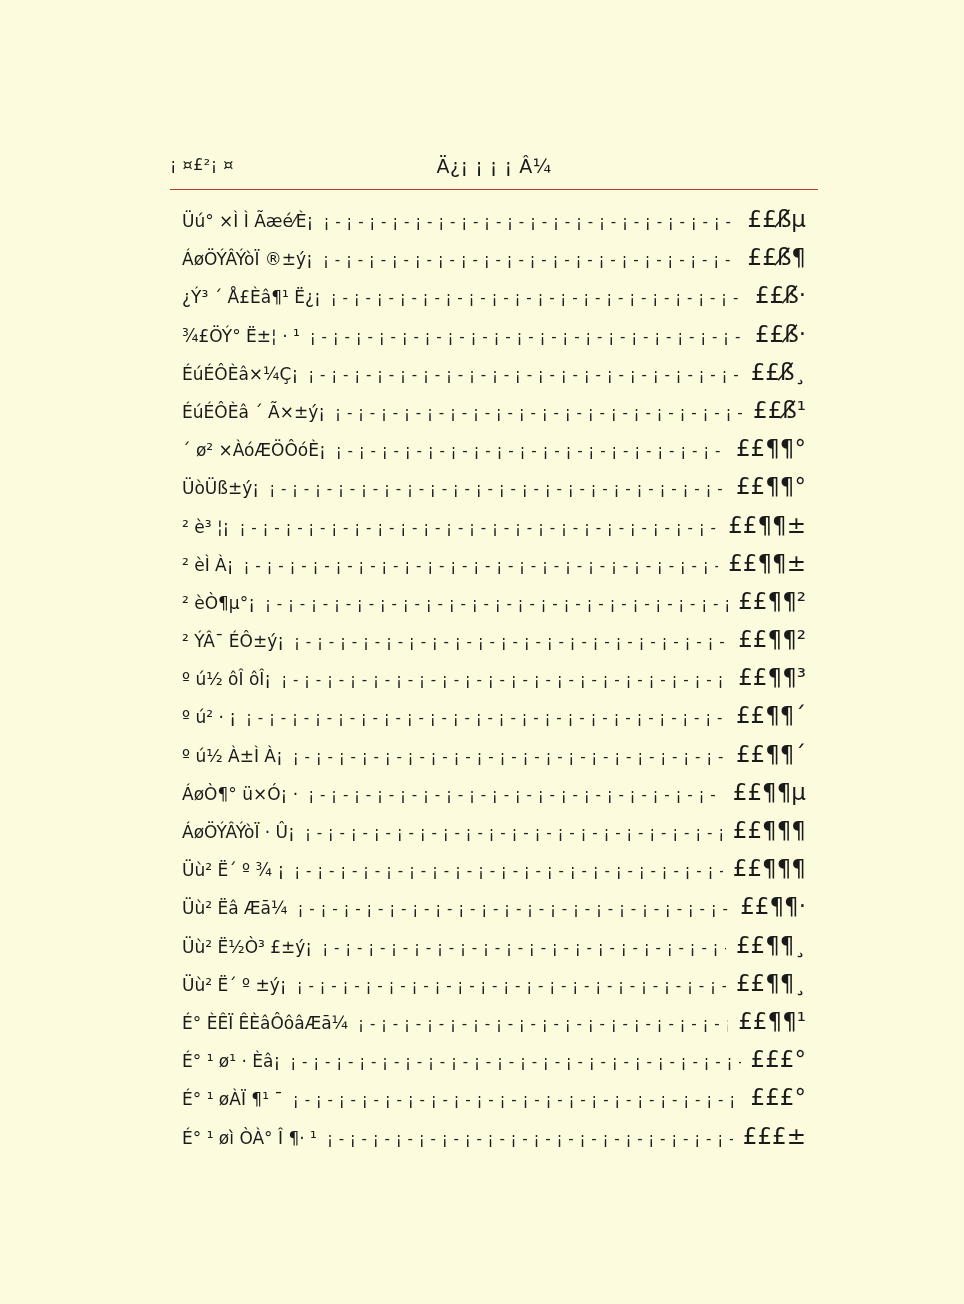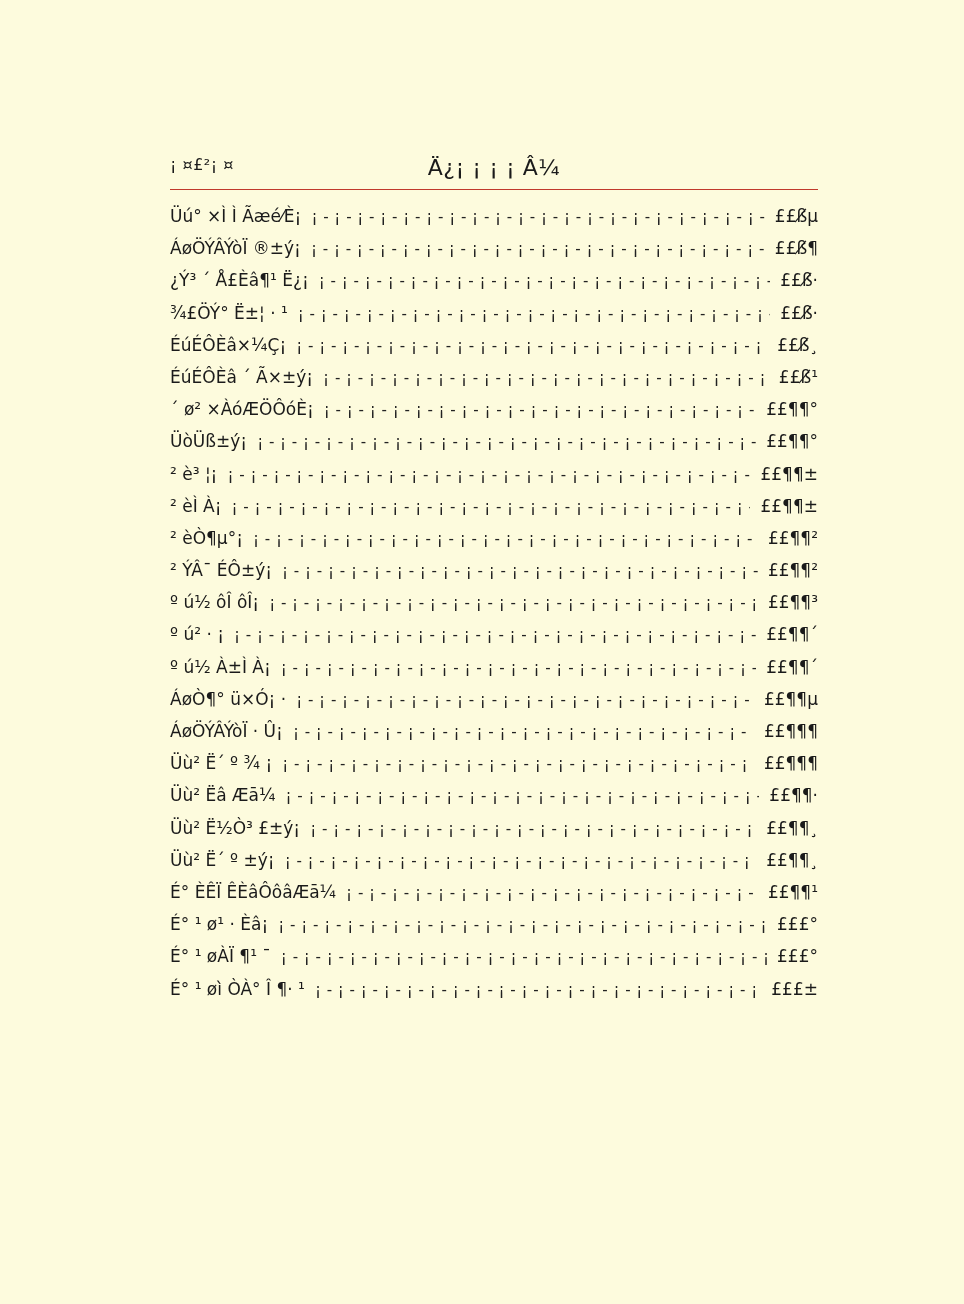--- a/index.html
+++ b/index.html
@@ -41,30 +41,30 @@
   }
   .header-left {
     white-space: nowrap;
     font-size: 16px;
   }
   .header-center {
     position: absolute;
     left: 50%;
     transform: translateX(-50%);
     white-space: nowrap;
-    font-size: 22px;
+    font-size: 19px;
   }
   .header-rule {
     border-top: 1.4px solid #c0392b;
     width: 100%;
     margin-bottom: 18px;
   }
   .toc-list {
     list-style: none;
-    margin: 0;
+    margin: 12px;
     padding: 0;
   }
   .toc-entry {
     display: flex;
     align-items: baseline;
     font-size: 17px;
     line-height: 1.0;
     margin-bottom: 15.2px;
     white-space: nowrap;
   }
@@ -78,21 +78,21 @@
     white-space: nowrap;
     font-size: 15px;
     letter-spacing: 0.5px;
     color: #222;
     margin: 0 4px;
     min-width: 10px;
   }
   .toc-page {
     flex: 0 0 auto;
     text-align: right;
-    font-size: 17px;
+    font-size: 23px;
     padding-left: 6px;
   }
 </style>
 </head>
 <body>
 
 <div class="page">
   <div class="content">
 
     <div class="header-row">

